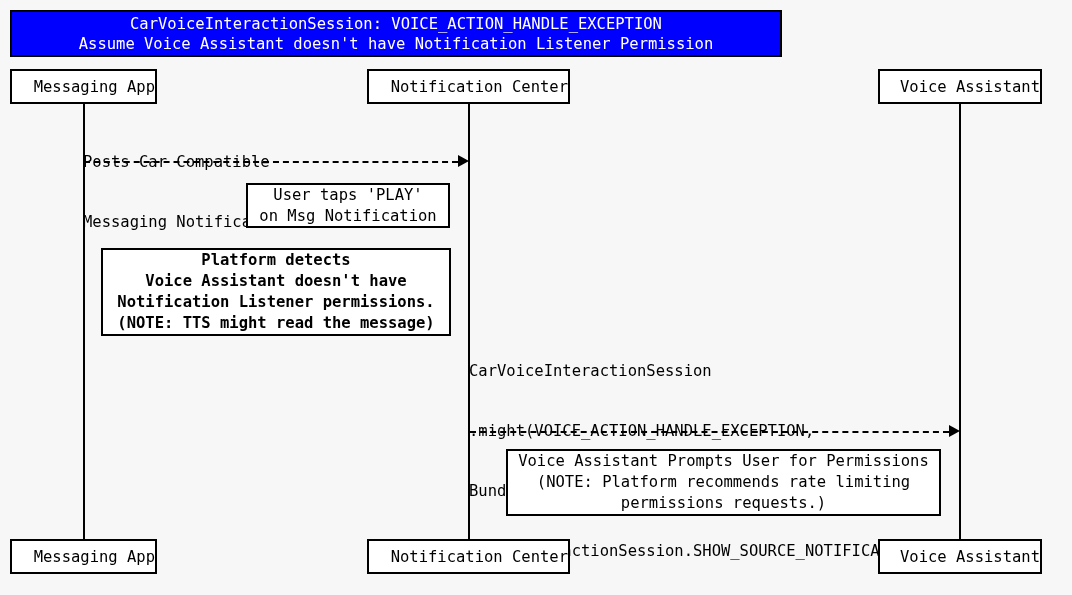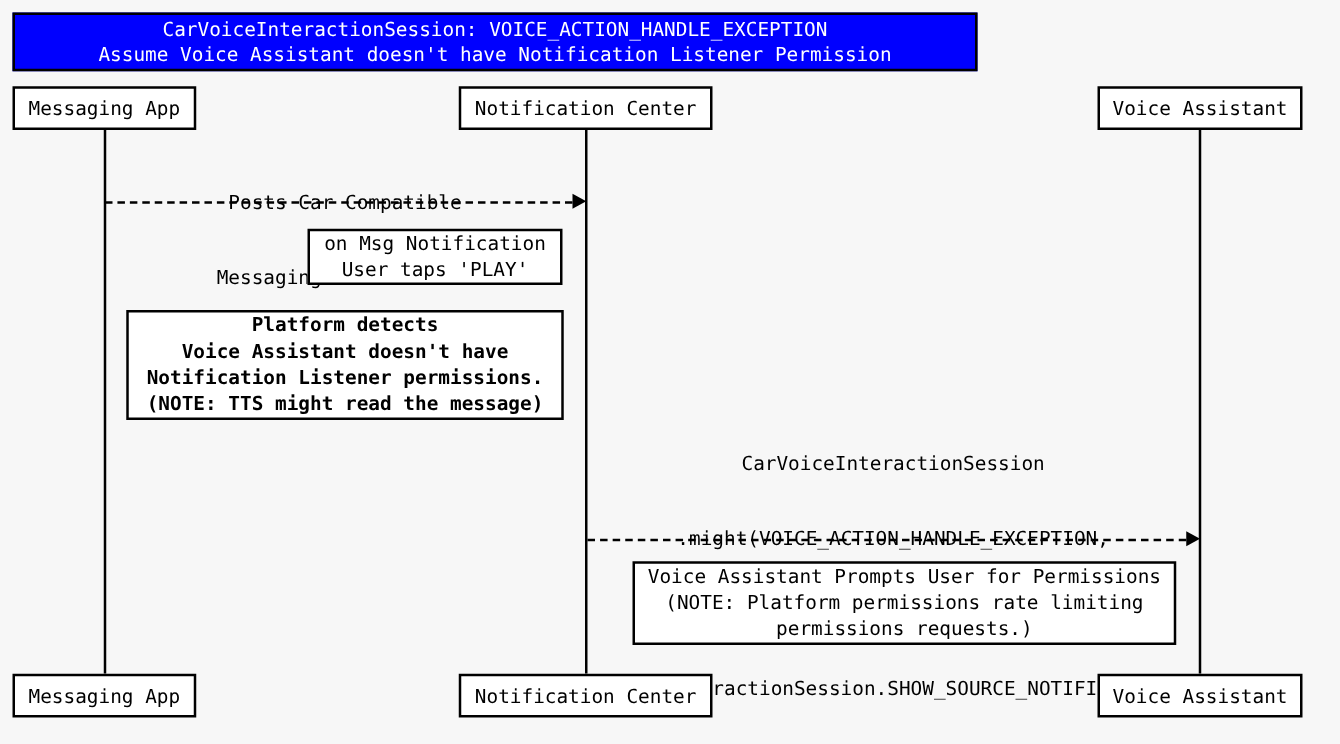--- a/index.html
+++ b/index.html
@@ -51,21 +51,21 @@
 
   
   .actor-box {
     position: absolute;
     height: 35px;
     background: #ffffff;
     border: 2px solid #000000;
     box-sizing: border-box;
     display: flex;
     align-items: center;
-    justify-content: center;
+    justify-content: flex-end;
     font-size: 15.5px;
     white-space: pre;
     z-index: 3;
   }
 
   
   .note-box {
     position: absolute;
     background: #ffffff;
     border: 2px solid #000000;
@@ -80,21 +80,20 @@
     text-align: center;
     z-index: 4;
   }
 
   
   .msg-label {
     position: absolute;
     font-size: 15.5px;
     line-height: 20px;
     white-space: pre;
-    text-align: center;
     z-index: 2;
   }
 
   
   .arrow-line {
     position: absolute;
     height: 0;
     border-top: 2px dashed #000000;
     z-index: 2;
   }
@@ -133,43 +132,43 @@
   </div>
 
   <div class="msg-label" style="left:83px; top:112px; width:386px;">
     <div>Posts Car Compatible</div>
     <div>Messaging Notification</div>
   </div>
   <div class="arrow-line" style="left:84px; top:161px; width:374px;"></div>
   <div class="arrow-head" style="left:458px; top:155px;"></div>
 
   <div class="note-box" style="left:246px; top:183px; width:204px; height:45px;">
+    <span>User taps 'PLAY'</span>
     <span>on Msg Notification</span>
-    <span>User taps 'PLAY'</span>
   </div>
 
   <div class="note-box" style="left:101px; top:248px; width:350px; height:88px;font-weight:bold;">
     <span>Platform detects</span>
     <span>Voice Assistant doesn't have</span>
     <span>Notification Listener permissions.</span>
     <span>(NOTE: TTS might read the message)</span>
   </div>
 
   <div class="msg-label" style="left:469px; top:321px; width:491px;">
     <div>CarVoiceInteractionSession</div>
     <div>.might(VOICE_ACTION_HANDLE_EXCEPTION,</div>
     <div>Bundle payload,</div>
     <div>VoiceInteractionSession.SHOW_SOURCE_NOTIFICATION)</div>
   </div>
   <div class="arrow-line" style="left:470px; top:431px; width:479px;"></div>
   <div class="arrow-head" style="left:949px; top:425px;"></div>
 
   <div class="note-box" style="left:506px; top:449px; width:435px; height:67px;">
     <span>Voice Assistant Prompts User for Permissions</span>
-    <span>(NOTE: Platform permissions rate limiting</span>
+    <span>(NOTE: Platform recommends rate limiting</span>
     <span>permissions requests.)</span>
   </div>
 
   <div class="actor-box" style="left:10px; top:539px; width:147px;">
     <span>Messaging App</span>
   </div>
   <div class="actor-box" style="left:367px; top:539px; width:203px;">
     <span>Notification Center</span>
   </div>
   <div class="actor-box" style="left:878px; top:539px; width:164px;">

